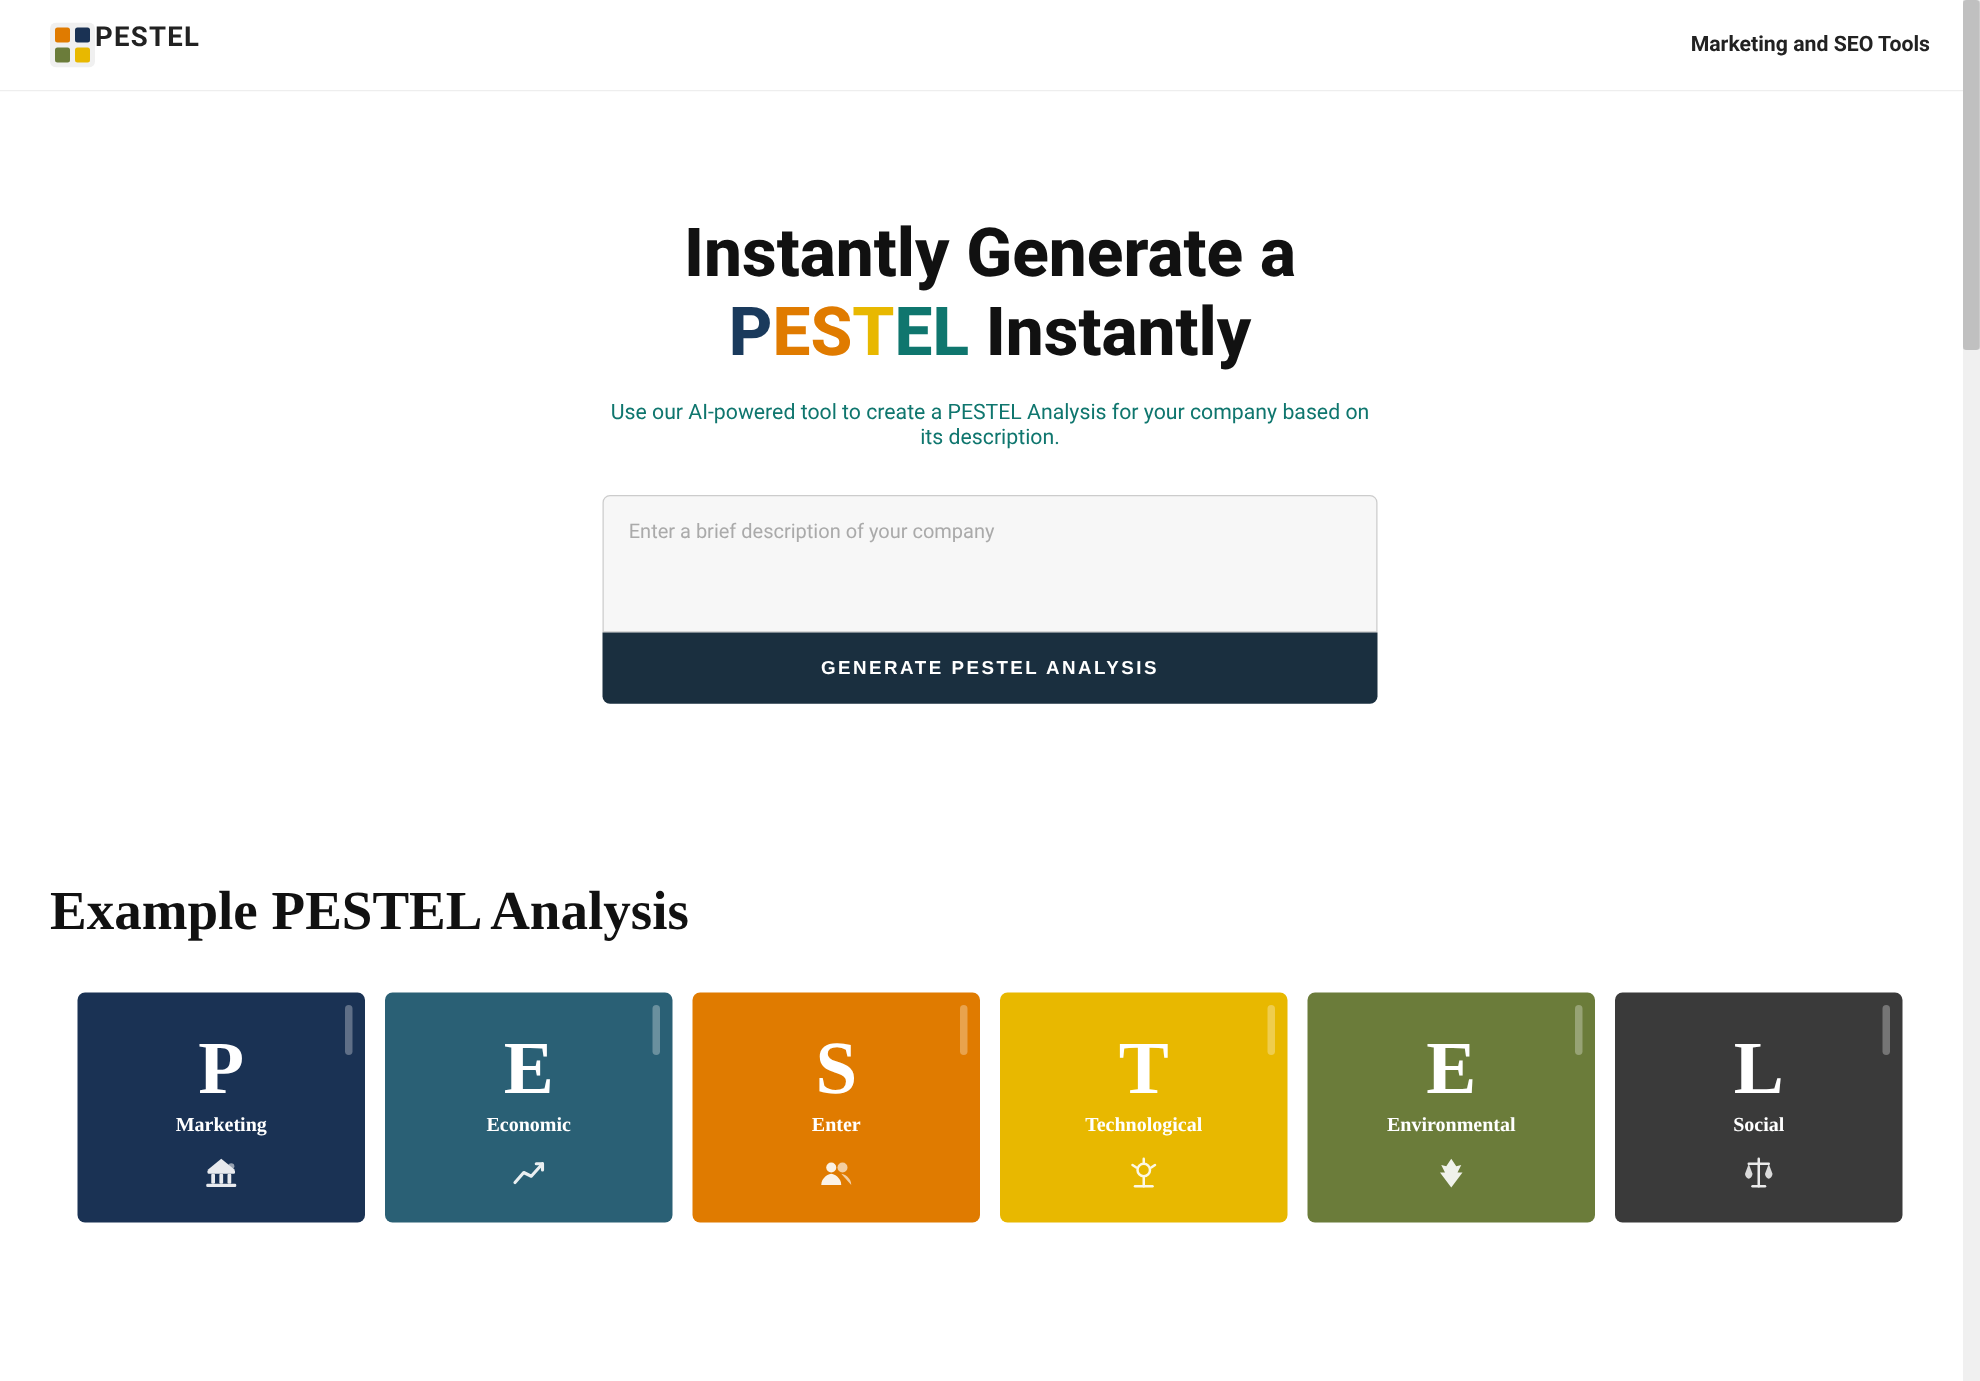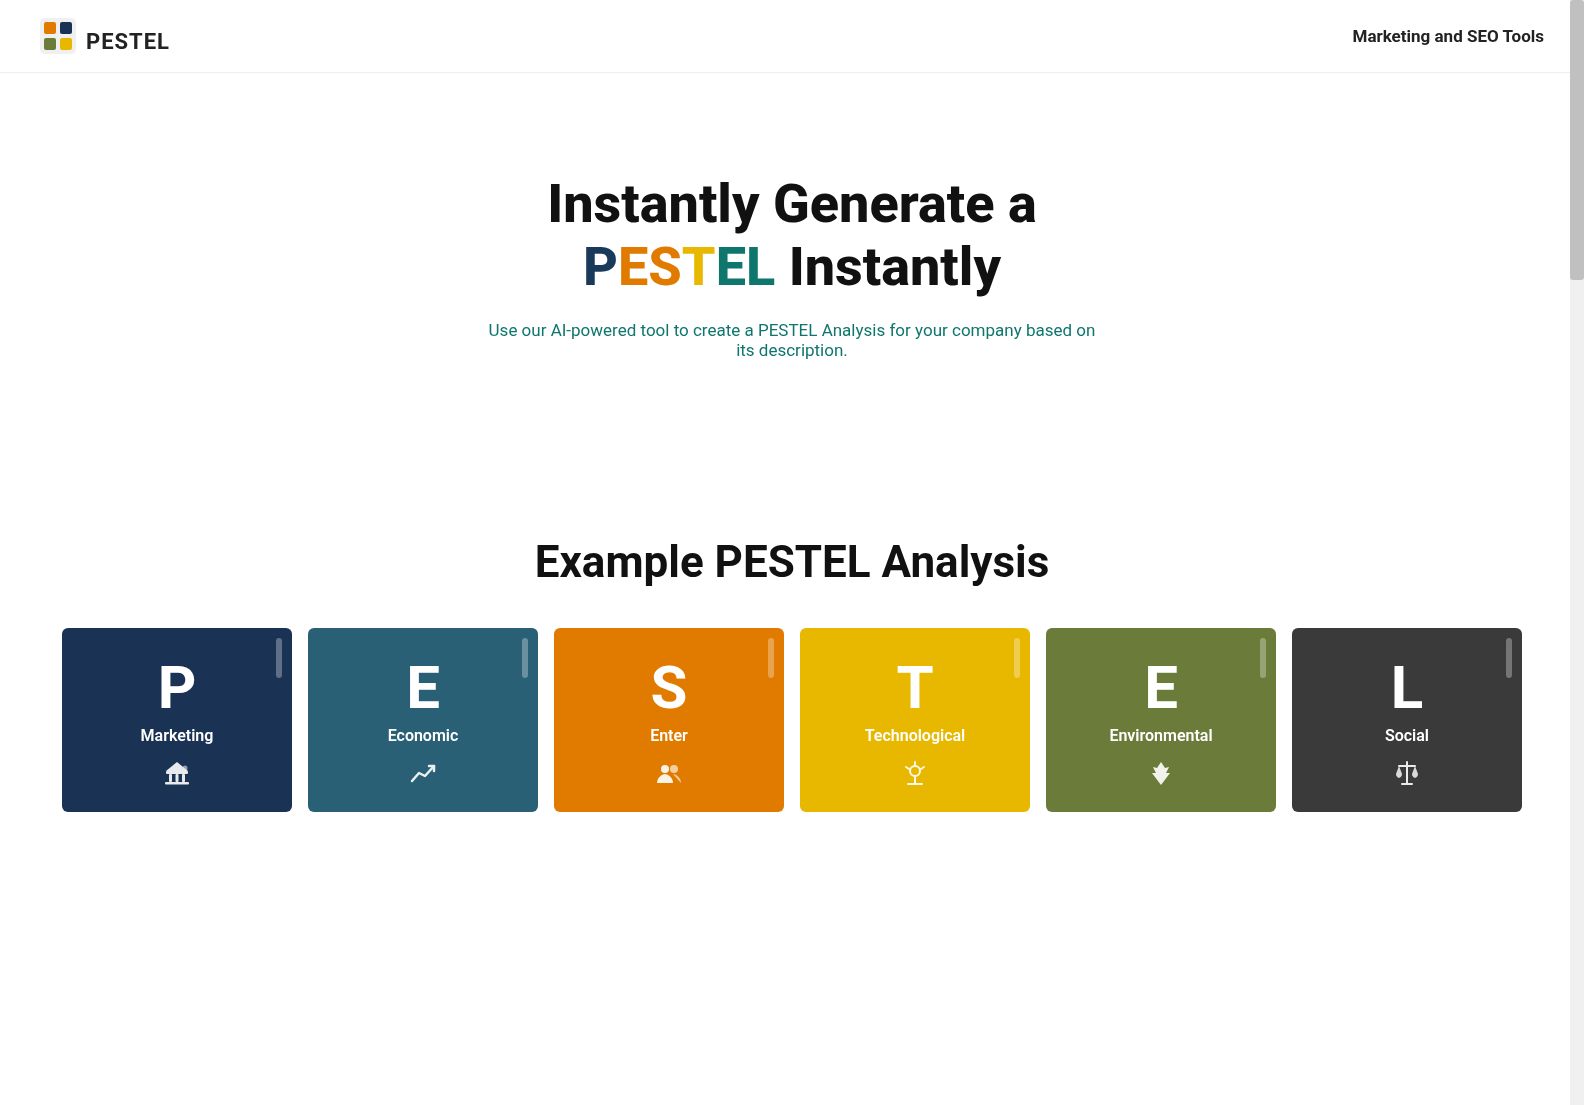--- a/index.html
+++ b/index.html
@@ -21,22 +21,21 @@
     .header {
       display: flex;
       align-items: center;
       justify-content: space-between;
       padding: 18px 40px;
       border-bottom: 1px solid #eee;
     }
 
     .logo-container {
       display: flex;
-      align-items: flex-end;
-      gap: 10px;
+      align-items: flex-start;
     }
 
     .logo-icon {
       width: 36px;
       height: 36px;
     }
 
     .logo-text {
       font-size: 22px;
       font-weight: 700;
@@ -130,21 +129,21 @@
       font-weight: 700;
       letter-spacing: 2px;
       cursor: pointer;
       border-radius: 0 0 6px 6px;
       text-transform: uppercase;
     }
 
     
     .example-section {
       padding: 60px 40px 0;
-      text-align: center;
+      font-family: Liberation Serif, serif;
     }
 
     .example-title {
       font-size: 44px;
       font-weight: 700;
       color: #111;
       margin-bottom: 40px;
     }
 
     .pestel-cards {
@@ -246,20 +245,24 @@
 <section class="hero">
   <h1 class="hero-title-line1">Instantly Generate a</h1>
   <h1 class="hero-title-line2">
     <span class="pestel-colored">
       <span class="p-letter">P</span><span class="e-letter">E</span><span class="s-letter">S</span><span class="t-letter">T</span><span class="el-letter">EL</span>
     </span>
     <span>Instantly</span>
   </h1>
   <p class="hero-subtitle">Use our AI-powered tool to create a PESTEL Analysis for your company based on its description.</p>
 
+  <form class="hero-form">
+    <textarea class="company-textarea" placeholder="Enter a brief description of your company" style=""></textarea>
+    <button class="generate-button" type="submit">GENERATE PESTEL ANALYSIS</button>
+  </form>
 </section>
 
 <section class="example-section">
   <h2 class="example-title">Example PESTEL Analysis</h2>
 
   <div class="pestel-cards">
 
     <div class="pestel-card card-p">
       <div class="card-scroll-indicator"></div>
       <div class="card-letter">P</div>

